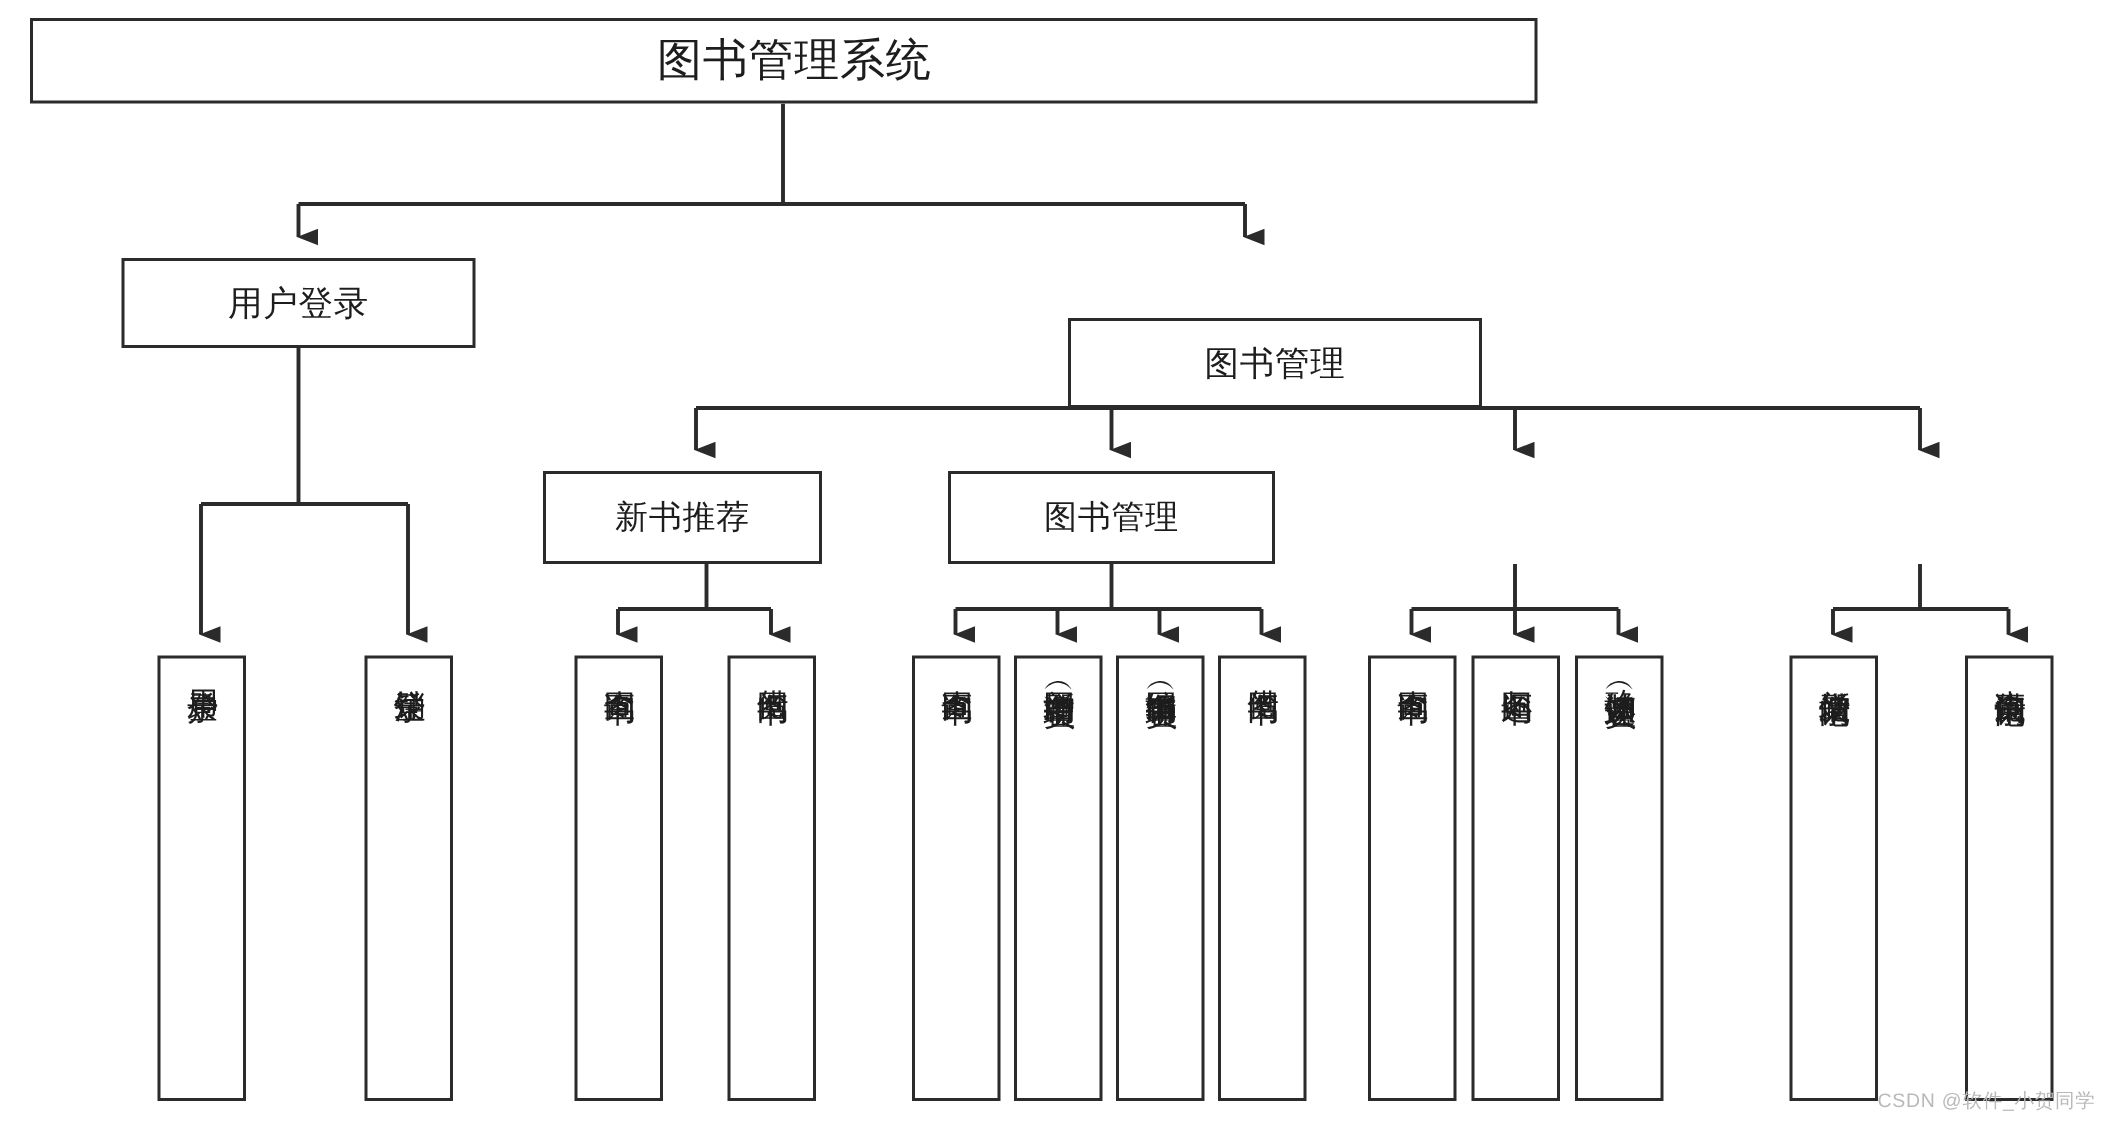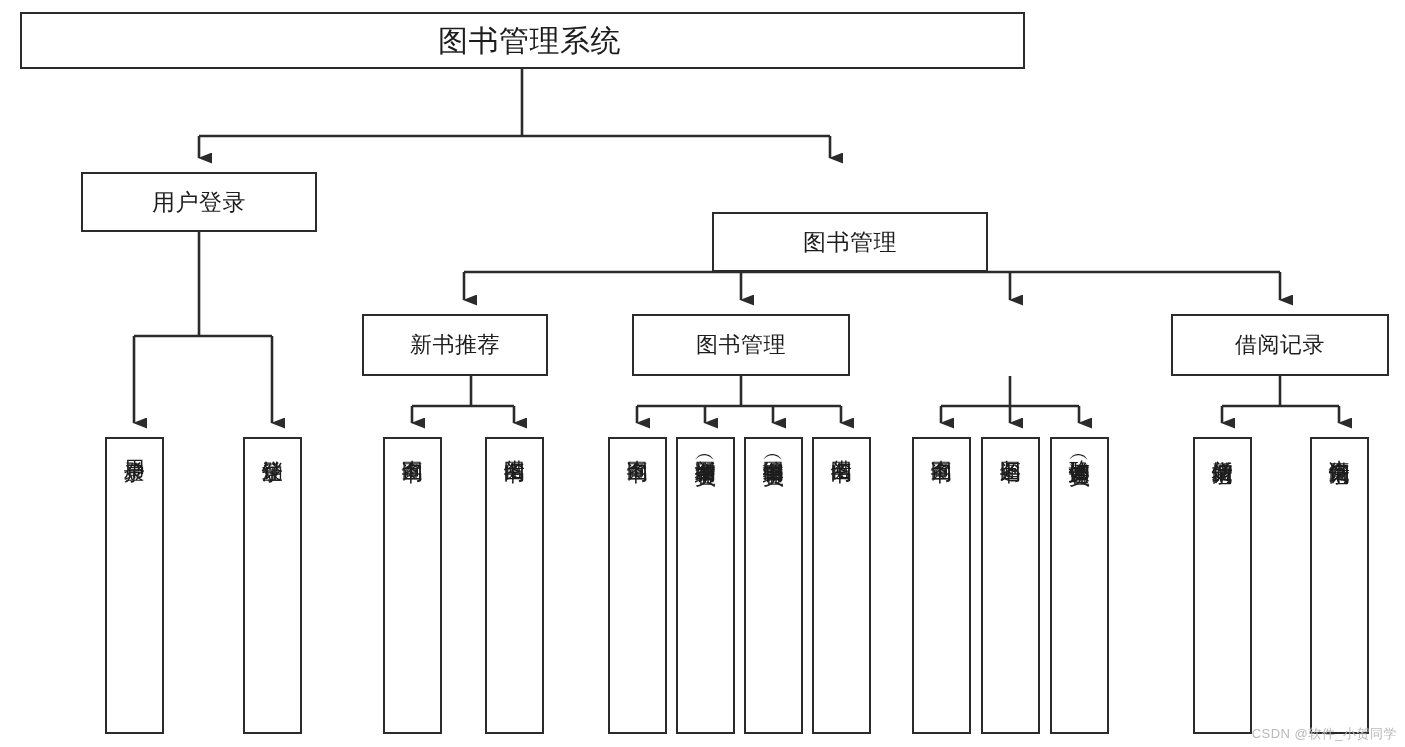--- a/index.html
+++ b/index.html
@@ -136,23 +136,20 @@
   <div class="node mid" style="left:712px; top:172px; width:276px; height:60px;margin-top:40px;">
     <span class="label">图书管理</span>
   </div>
 
   <div class="node sub" style="left:362px; top:314px; width:186px; height:62px;">
     <span class="label">新书推荐</span>
   </div>
   <div class="node sub" style="left:632px; top:314px; width:218px; height:62px;">
     <span class="label">图书管理</span>
   </div>
-  <div class="node sub" style="left:1171px; top:314px; width:218px; height:62px;">
-    <span class="label">借阅记录</span>
-  </div>
 
   <div class="node vertical" style="left:105px; top:437px; width:59px; height:297px;">
     <span class="label">用户登录</span>
   </div>
   <div class="node vertical" style="left:243px; top:437px; width:59px; height:297px;">
     <span class="label">注销登录</span>
   </div>
 
   <div class="node vertical" style="left:383px; top:437px; width:59px; height:297px;">
     <span class="label">查询图书</span>

